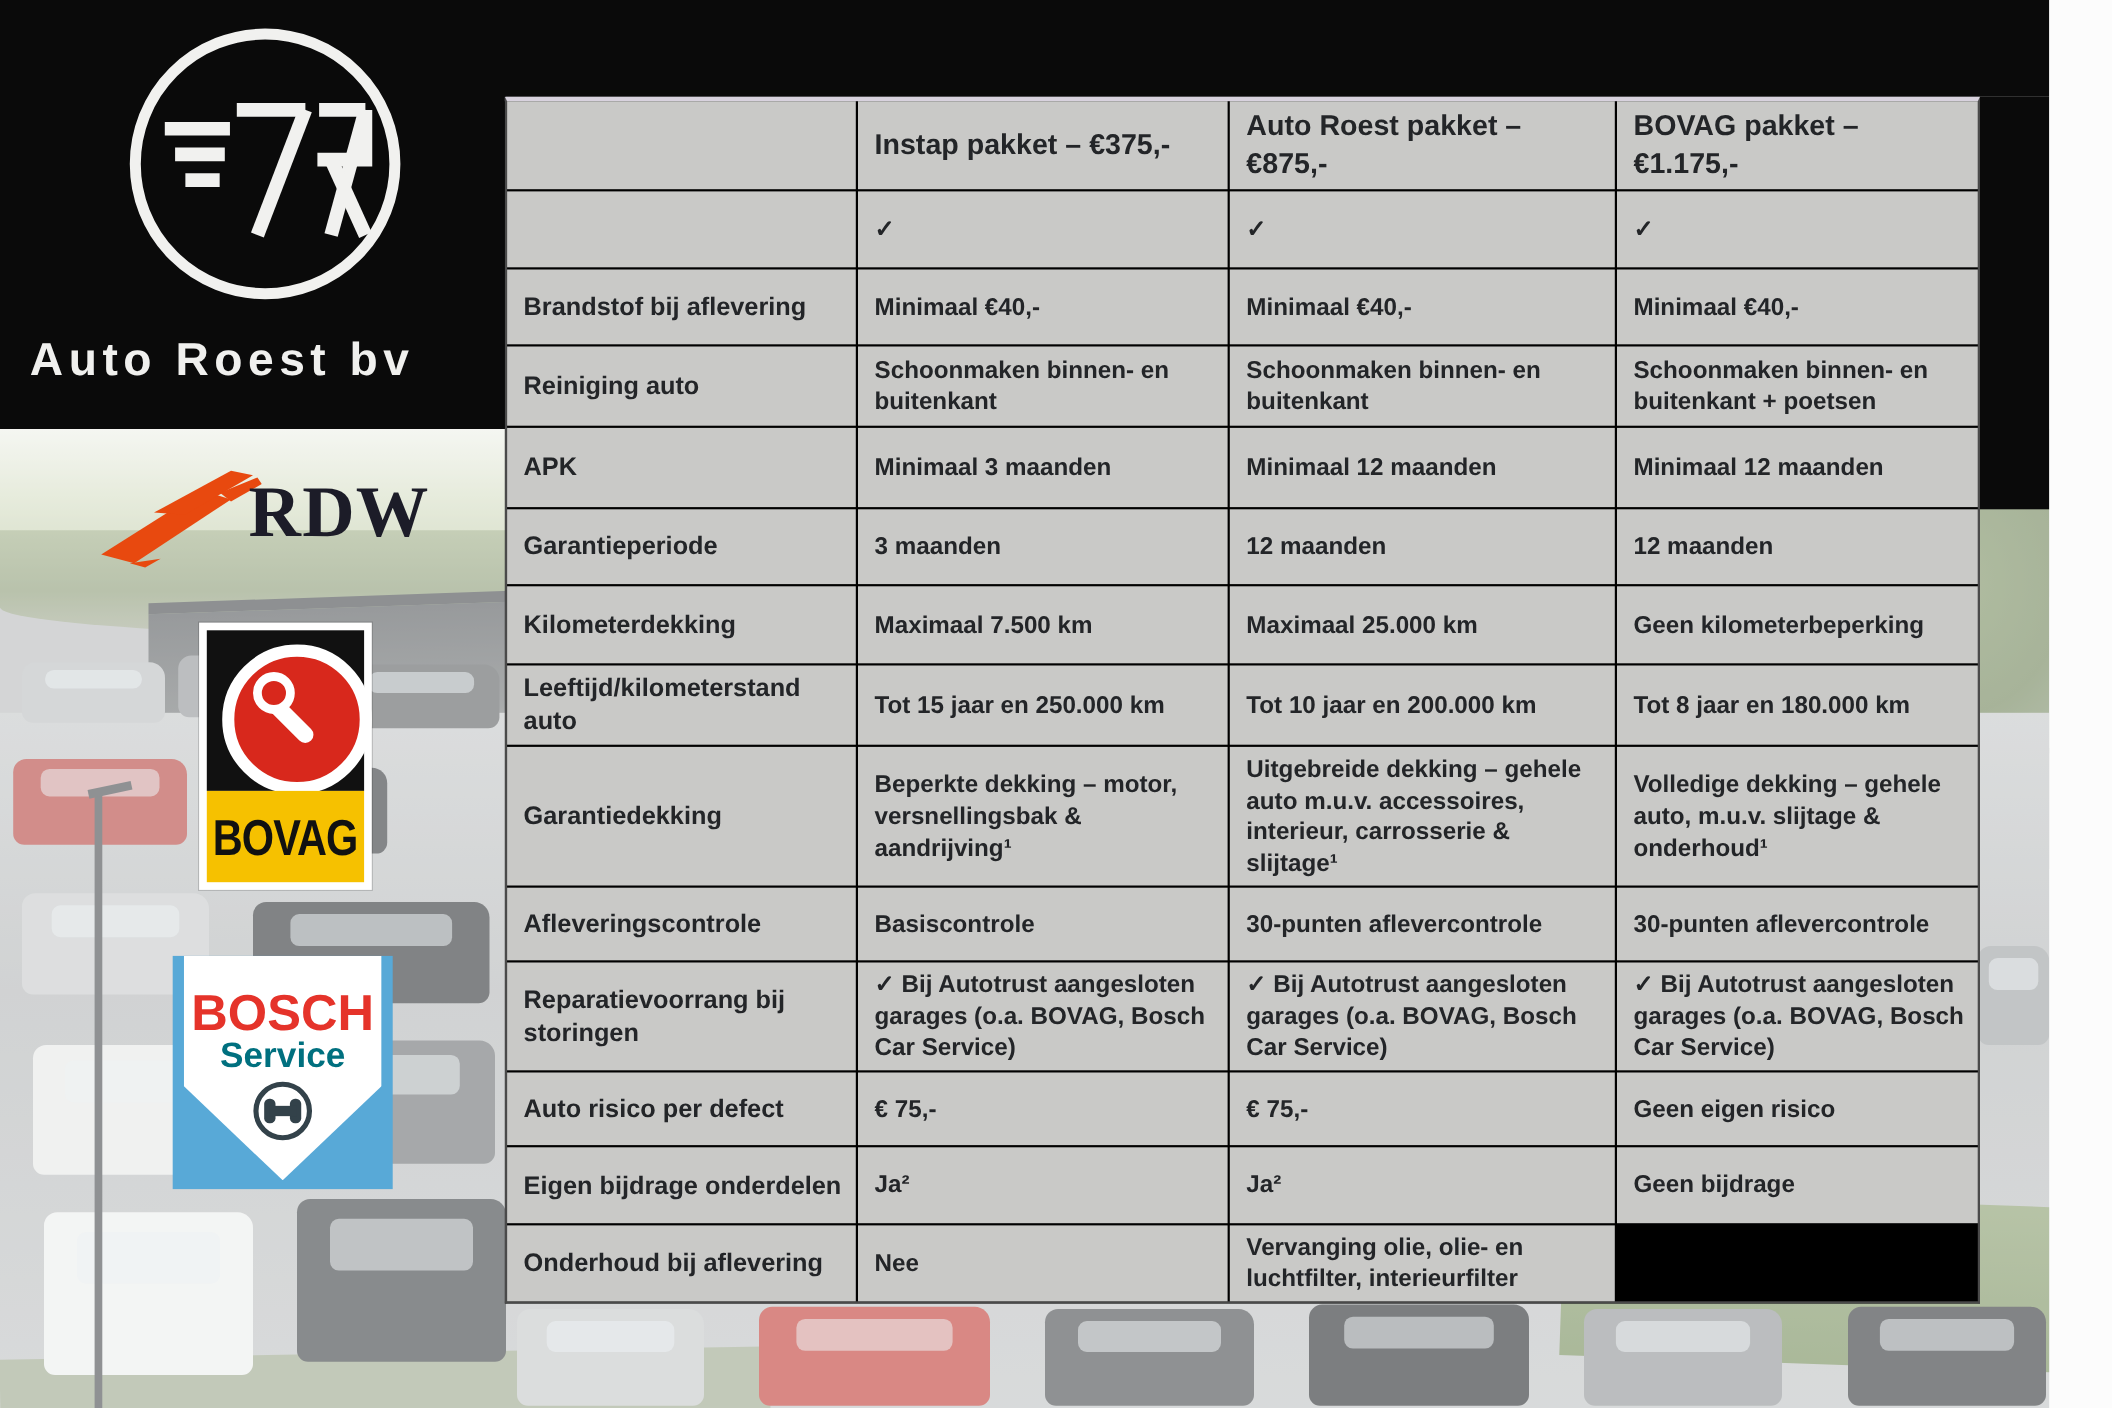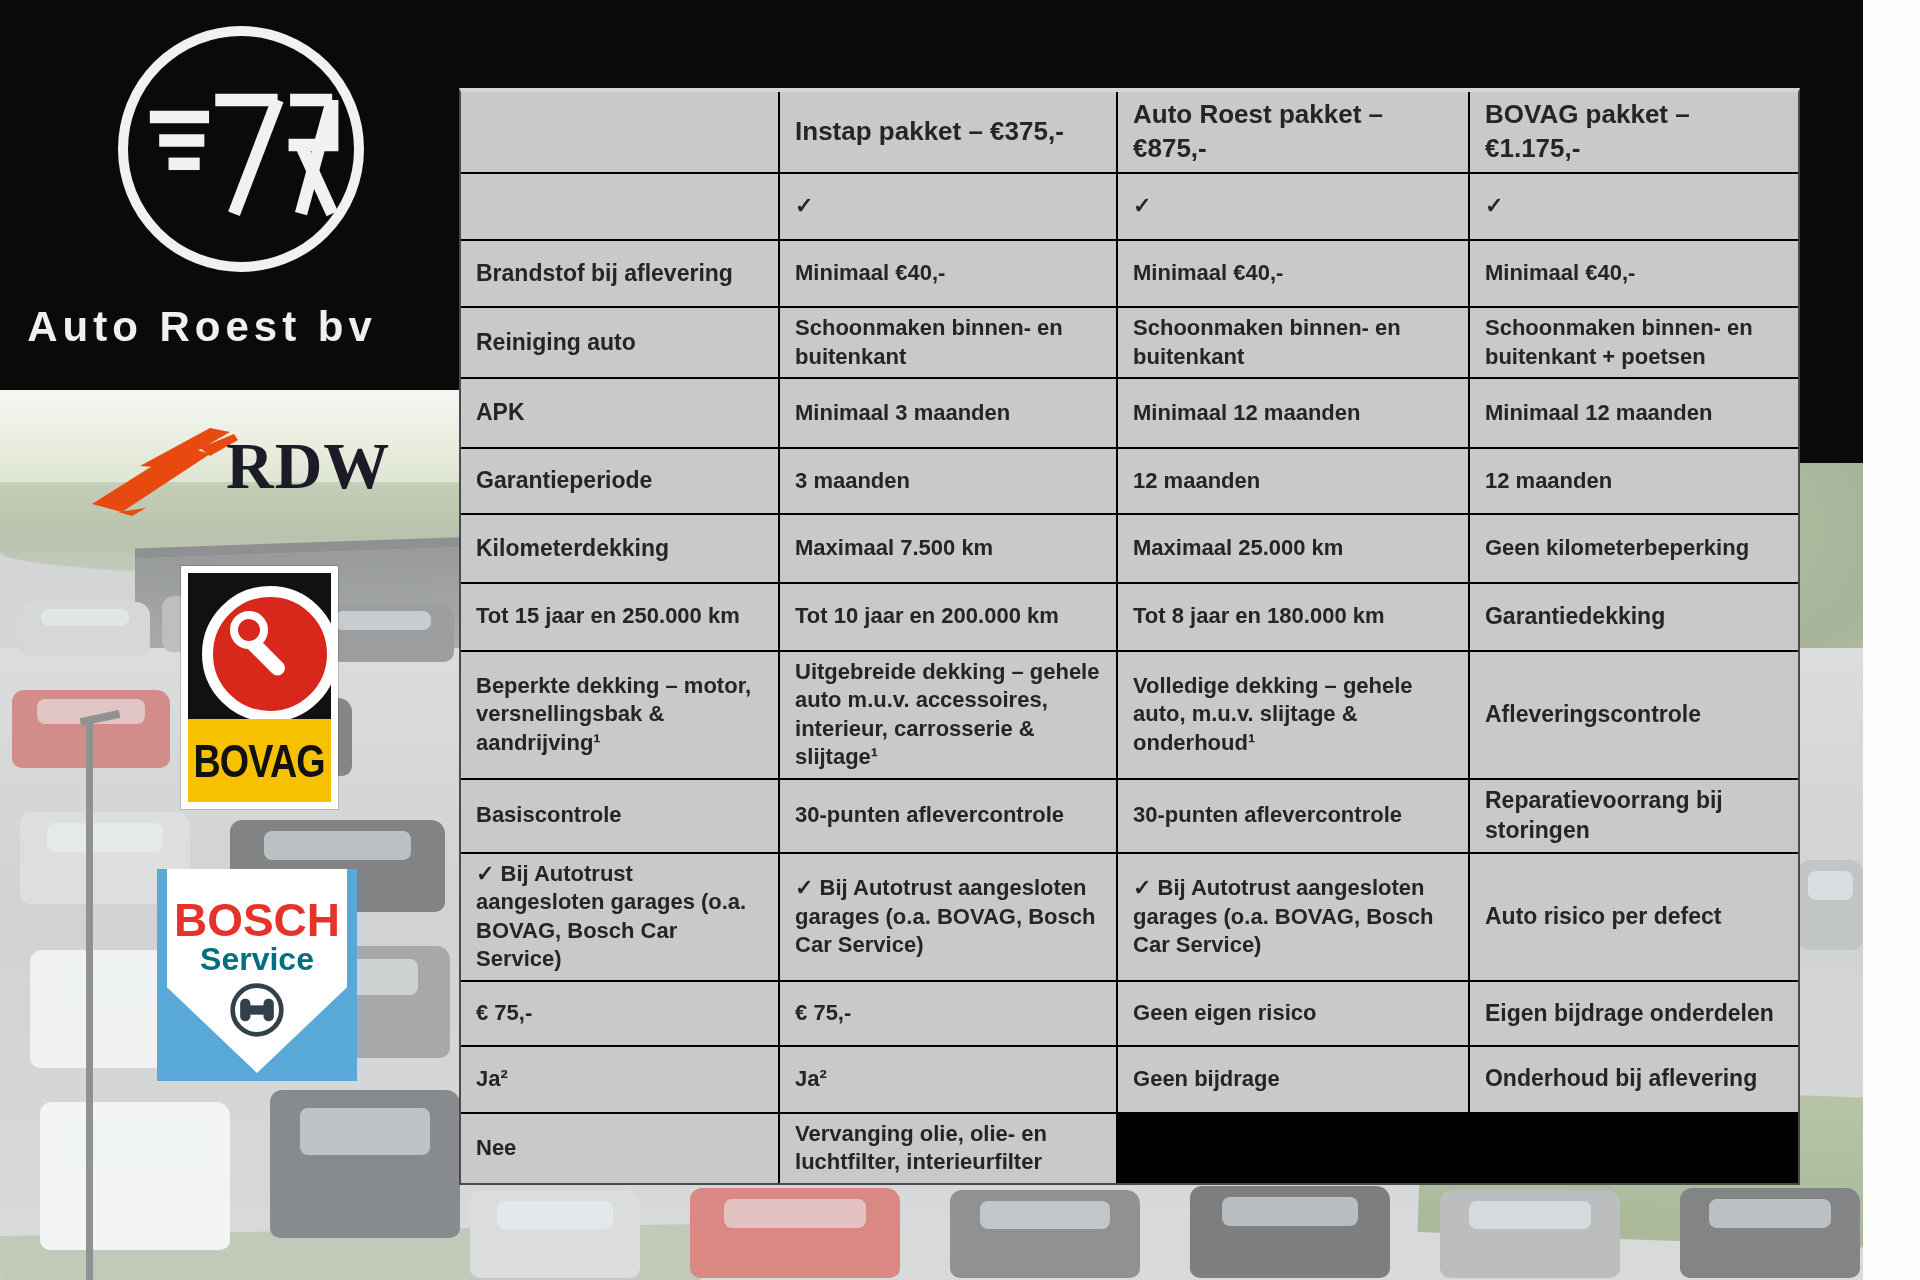--- a/index.html
+++ b/index.html
@@ -201,20 +201,21 @@
       <div class="cell val">Minimaal 12 maanden</div>
       <div class="cell val">Minimaal 12 maanden</div>
       <div class="cell rowlab">Garantieperiode</div>
       <div class="cell val">3 maanden</div>
       <div class="cell val">12 maanden</div>
       <div class="cell val">12 maanden</div>
       <div class="cell rowlab">Kilometerdekking</div>
       <div class="cell val">Maximaal 7.500 km</div>
       <div class="cell val">Maximaal 25.000 km</div>
       <div class="cell val">Geen kilometerbeperking</div>
+      <div class="cell rowlab">Leeftijd/kilometerstand auto</div>
       <div class="cell val">Tot 15 jaar en 250.000 km</div>
       <div class="cell val">Tot 10 jaar en 200.000 km</div>
       <div class="cell val">Tot 8 jaar en 180.000 km</div>
       <div class="cell rowlab">Garantiedekking</div>
       <div class="cell val">Beperkte dekking – motor, versnellingsbak &amp; aandrijving¹</div>
       <div class="cell val">Uitgebreide dekking – gehele auto m.u.v. accessoires, interieur, carrosserie &amp; slijtage¹</div>
       <div class="cell val">Volledige dekking – gehele auto, m.u.v. slijtage &amp; onderhoud¹</div>
       <div class="cell rowlab">Afleveringscontrole</div>
       <div class="cell val">Basiscontrole</div>
       <div class="cell val">30-punten aflevercontrole</div>

